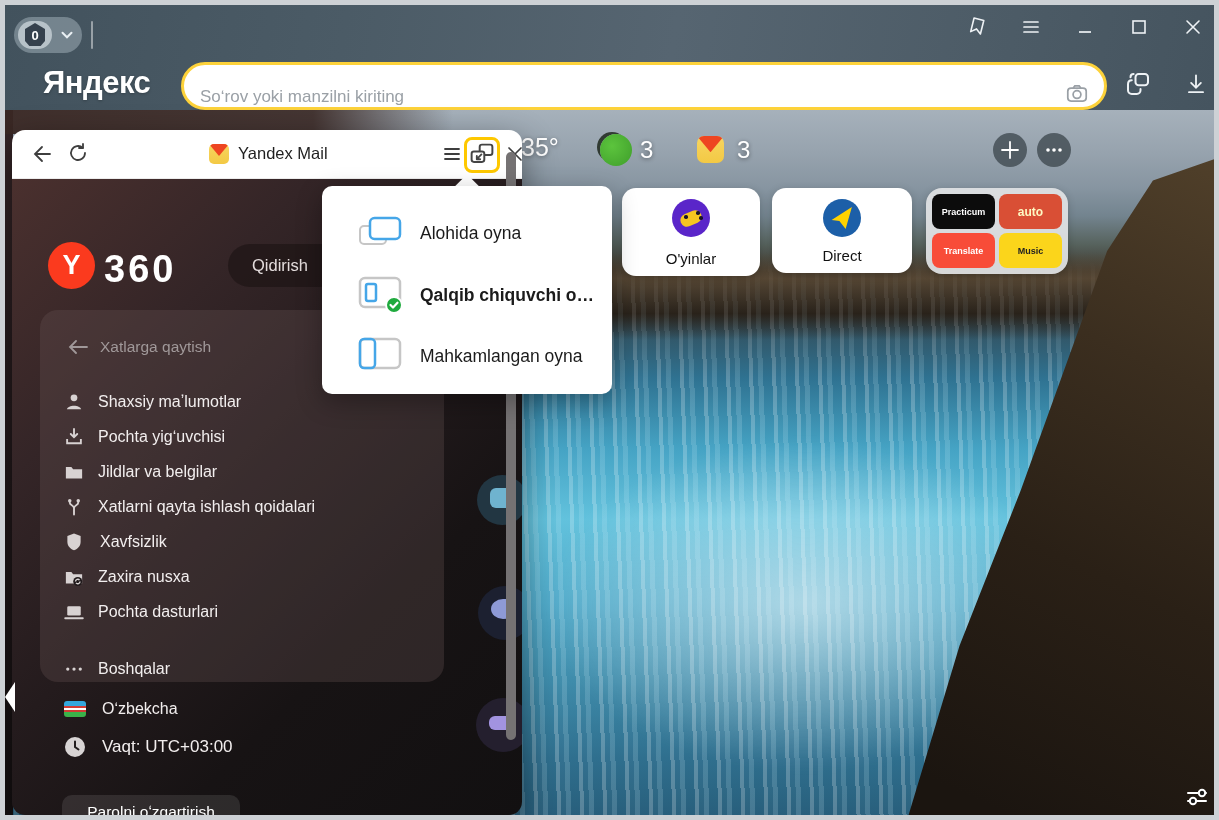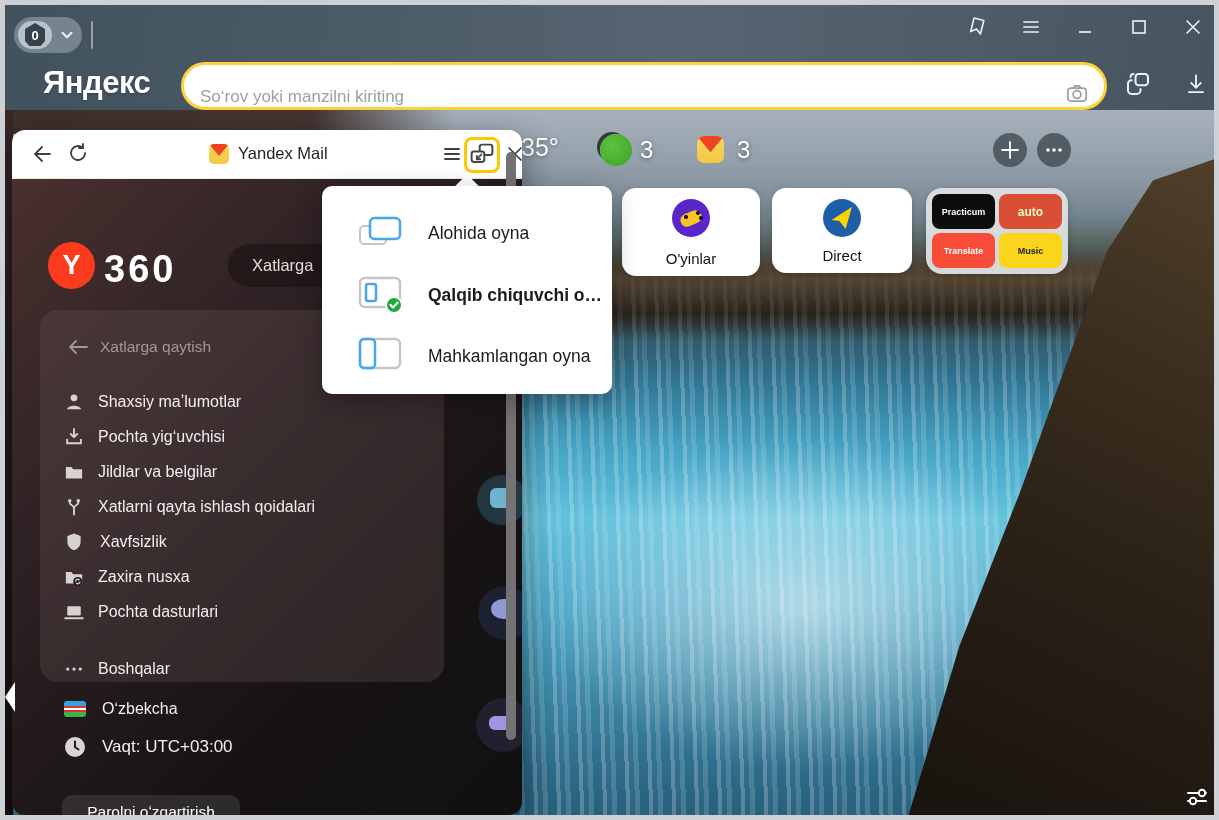--- a/index.html
+++ b/index.html
@@ -81,21 +81,21 @@
   .langflag{width:22px;height:16px;border-radius:3px;overflow:hidden;flex:0 0 auto;}
   .metarow{left:52px;display:flex;align-items:center;gap:16px;color:#f2eeee;}
   .pwbtn{left:50px;top:617px;width:178px;height:34px;border-radius:10px;background:rgba(255,255,255,.10);color:#fff;font-size:15.5px;text-align:center;line-height:34px;}
   .vthumb{left:494px;top:22px;width:10px;height:588px;border-radius:5px;background:#757273;z-index:14;}
   .fcircle{border-radius:50%;z-index:4;}
   .fglyph{position:absolute;left:13px;top:13px;width:24px;height:20px;border-radius:6px;}
 
   
   .dropdown{left:322px;top:186px;width:290px;height:208px;z-index:55;background:#fff;border-radius:10px;box-shadow:0 8px 26px rgba(0,0,0,.3);}
   .droppointer{left:458px;top:178px;width:18px;height:18px;background:#fff;transform:rotate(45deg);z-index:54;}
-  .menuitem{left:0;width:290px;height:62px;display:flex;align-items:center;gap:24px;padding-left:36px;box-sizing:border-box;color:#1b1b1b;font-size:17.5px;}
+  .menuitem{left:0;width:290px;height:62px;display:flex;align-items:center;gap:16px;padding-left:36px;box-sizing:border-box;color:#1b1b1b;font-size:17.5px;}
   .menuitem.sel{font-weight:bold;}
   .micon{width:46px;height:38px;flex:0 0 auto;}
 
   .lefttoggle{left:5px;top:682px;width:10px;height:30px;background:#fff;z-index:40;clip-path:polygon(100% 0,100% 100%,0 50%);}
   .slidersbtn{left:1182px;top:782px;width:30px;height:30px;z-index:8;}
 
   .frame{background:#cdd1d5;z-index:90;}
 </style>
 </head>
 <body>
@@ -195,21 +195,21 @@
     <div class="minitile" style="background:#0c0c0c;color:#fff;font-size:9px;">Practicum</div>
     <div class="minitile" style="background:#d94f35;color:#fef9c3;font-size:12px;">auto</div>
     <div class="minitile" style="background:#f84c38;color:#fff;font-size:9px;">Translate</div>
     <div class="minitile" style="background:#fbd51b;color:#222;font-size:9px;">Music</div>
   </div>
 
   <div class="abs popup">
     <div class="abs pbody">
       <div class="abs brandcircle">Y</div>
       <div class="abs brand360">360</div>
-      <div class="abs qpill">Xatlarga</div>
+      <div class="abs qpill">Qidirish</div>
       <div class="abs spanel"></div>
 
       <div class="abs backrow">
         <svg width="20" height="14" viewBox="0 0 20 14">
             <path d="M8 1L2 7l6 6M2 7h17" fill="none" stroke="#a09899" stroke-width="1.8" stroke-linecap="round"></path>
           </svg>
         <span>Xatlarga qaytish</span>
       </div>
 
       <div class="abs navitem" style="top:206px;">

